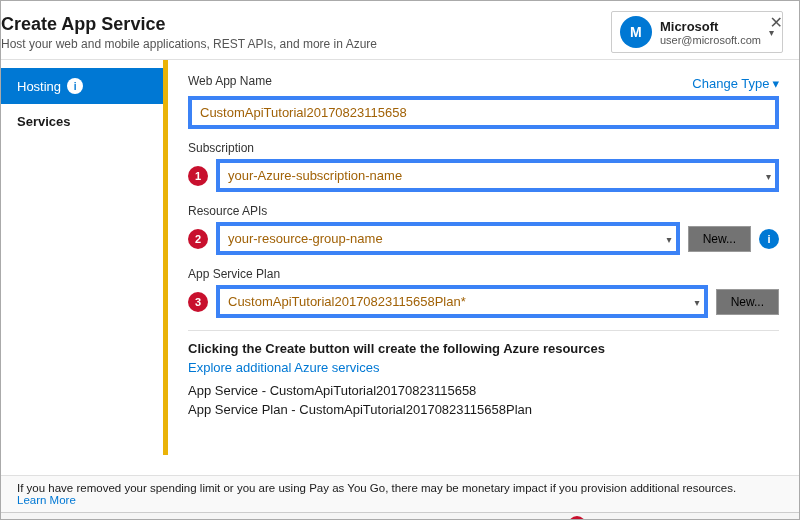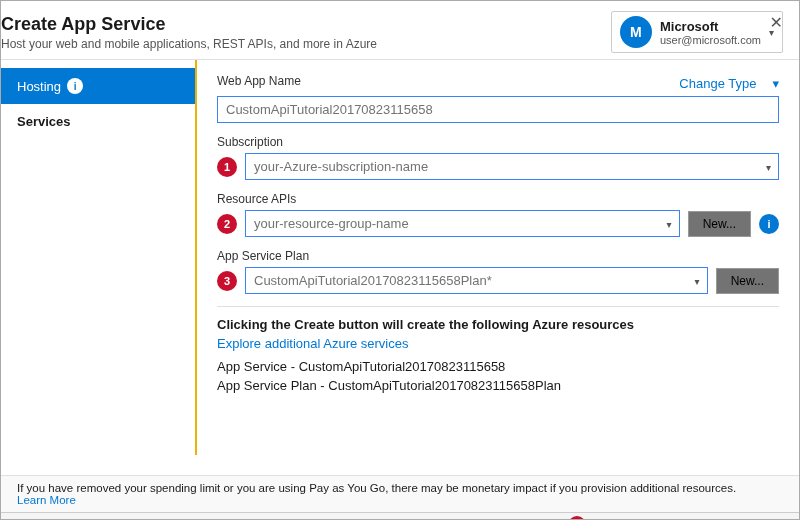--- a/index.html
+++ b/index.html
@@ -81,24 +81,24 @@
     }
 
     
     .main-layout {
       display: flex;
       height: calc(100% - 68px - 55px);
     }
 
     
     .sidebar {
-      width: 196px;
+      width: 167px;
       flex-shrink: 0;
       padding: 8px 0;
-      border-right: 2px solid #eab308;
+      border-right: 5px solid #eab308;
     }
     .sidebar-item {
       padding: 10px 16px;
       cursor: pointer;
       display: flex;
       align-items: center;
       gap: 6px;
     }
     .sidebar-item.active {
       background: #0078d4;
@@ -140,24 +140,24 @@
       font-size: 12px;
       color: #333;
       margin-bottom: 4px;
     }
     .field-row {
       display: flex;
       align-items: center;
       gap: 8px;
     }
     input[type="text"], select {
-      border: 1px solid #3b82f6;
+      border: 4px solid #3b82f6;
       padding: 5px 8px;
       font-size: 13px;
-      color: #737373;
+      color: #a16207;
       outline: none;
     }
     input[type="text"] {
       width: 100%;
     }
     .full-width-input {
       width: 100%;
     }
     .select-wrapper {
       position: relative;
@@ -219,21 +219,21 @@
       flex-shrink: 0;
     }
 
     .change-type-link {
       color: #0078d4;
       text-decoration: none;
       font-size: 13px;
       cursor: pointer;
       display: flex;
       align-items: center;
-      gap: 16px;
+      gap: 3px;
       margin-left: auto;
     }
     .web-app-header {
       display: flex;
       align-items: center;
       margin-bottom: 4px;
     }
 
     .summary-section {
       margin-top: 8px;

